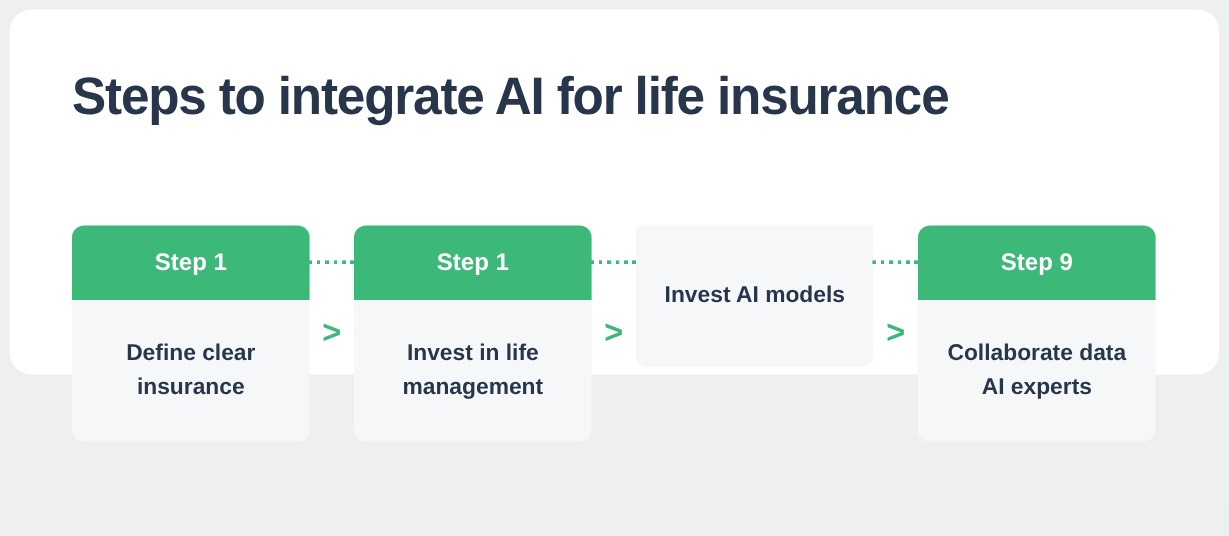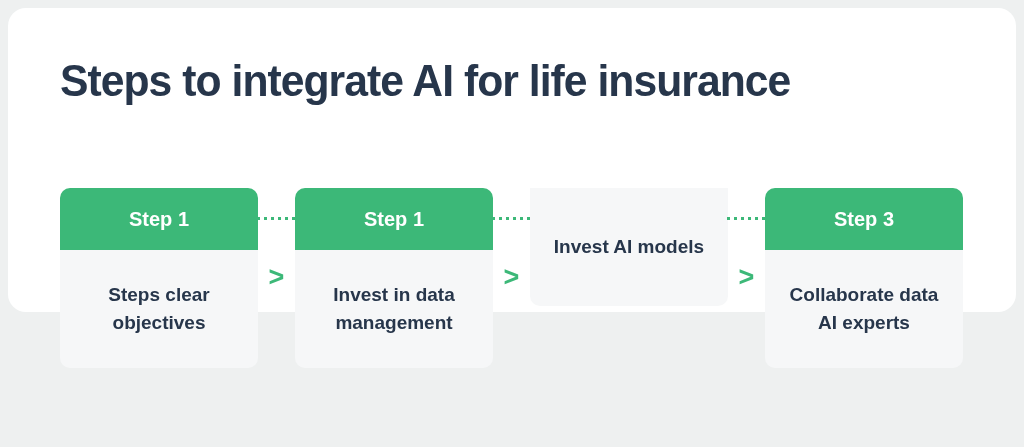--- a/index.html
+++ b/index.html
@@ -111,35 +111,35 @@
 <div class="panel">
   <h1 class="title">Steps to integrate AI for life insurance</h1>
 
   <div class="steps-row">
 
     <div class="step-card">
       <div class="step-header">
         <span class="label">Step 1</span>
       </div>
       <div class="step-body">
-        <span class="desc">Steps clear objectives</span>
+        <span class="desc">Define clear insurance</span>
       </div>
     </div>
 
     <div class="connector">
       <div class="dash-line"></div>
       <div class="chevron">&gt;</div>
     </div>
 
     <div class="step-card">
       <div class="step-header">
         <span class="label">Step 1</span>
       </div>
       <div class="step-body">
-        <span class="desc">Invest in data management</span>
+        <span class="desc">Invest in life management</span>
       </div>
     </div>
 
     <div class="connector">
       <div class="dash-line"></div>
       <div class="chevron">&gt;</div>
     </div>
 
     <div class="step-card">
       <div class="step-body">
@@ -147,21 +147,21 @@
       </div>
     </div>
 
     <div class="connector">
       <div class="dash-line"></div>
       <div class="chevron">&gt;</div>
     </div>
 
     <div class="step-card">
       <div class="step-header">
-        <span class="label">Step 3</span>
+        <span class="label">Step 9</span>
       </div>
       <div class="step-body">
         <span class="desc">Collaborate data AI experts</span>
       </div>
     </div>
 
   </div>
 </div>
 
 </body></html>

